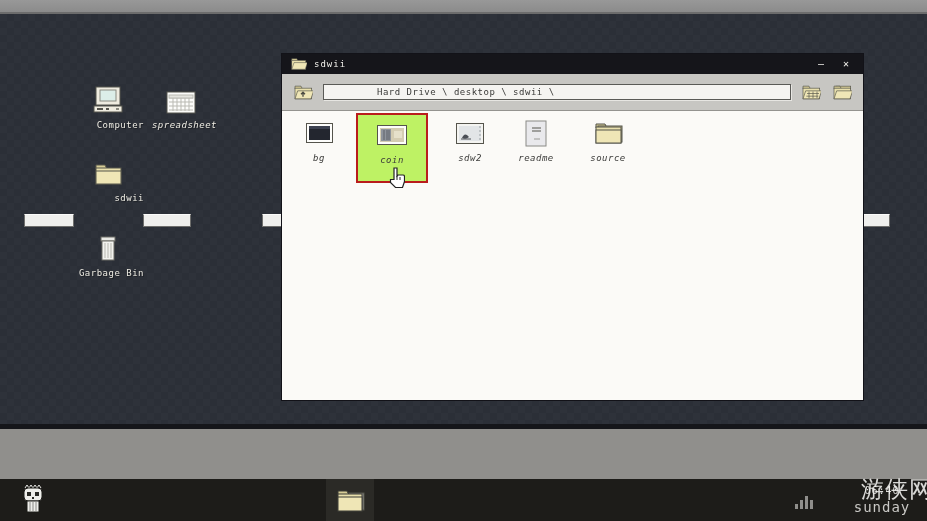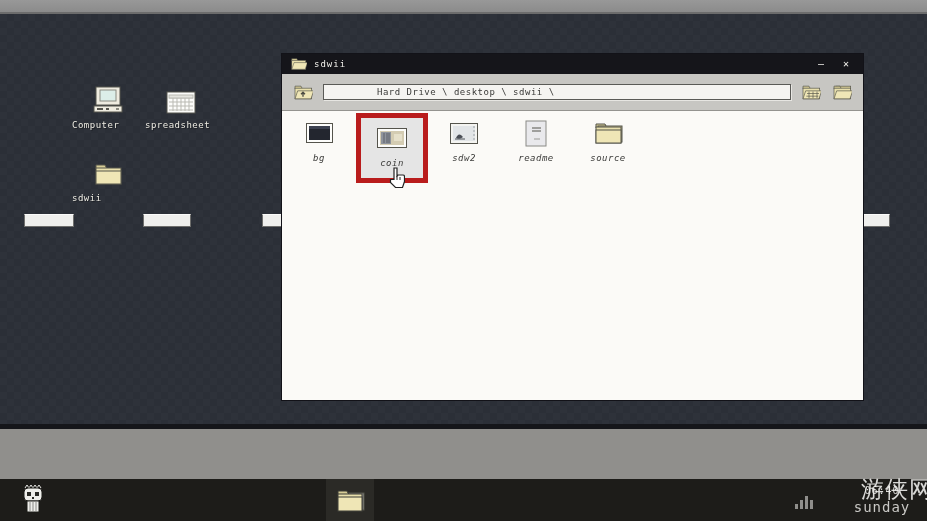--- a/index.html
+++ b/index.html
@@ -11,21 +11,21 @@
   .topbar { position:absolute; left:0; top:0; width:927px; height:14px;
     background:linear-gradient(#989898,#8b8b8b); border-bottom:2px solid #6c6c6c; z-index:2; }
 
   
   .desktop { position:absolute; left:0; top:14px; width:927px; height:414px;
     background-color:#2e323a;
     background-image:
       linear-gradient(45deg,#2b2f37 25%,transparent 25%,transparent 75%,#2b2f37 75%),
       linear-gradient(45deg,#2b2f37 25%,transparent 25%,transparent 75%,#2b2f37 75%);
     background-size:14px 14px; background-position:0 0,7px 7px; z-index:1; }
-  .dicon { position:absolute; width:72px; text-align:left; cursor:default; }
+  .dicon { position:absolute; width:72px; text-align:right; cursor:default; }
   .dicon .glyph { display:flex; justify-content:center; align-items:flex-end; height:30px; }
   .dicon .dlabel { margin-top:6px; font-size:9px; letter-spacing:.5px; color:#edebe2;
     text-shadow:1px 1px 0 rgba(0,0,0,.35); white-space:nowrap; }
   .shelf-bar { position:absolute; top:200px; height:13px; background:#efefed;
     border:1px solid #6e6e6c; border-top-color:#fbfbfa; }
 
   
   .window { position:absolute; left:281px; top:53px; width:583px; height:348px;
     background:#fbfaf7; border:1px solid #121218; z-index:5; display:flex; flex-direction:column; }
   .titlebar { height:20px; background:#15151a; display:flex; align-items:center; padding:0 8px; gap:7px; }
@@ -39,21 +39,21 @@
     display:flex; align-items:center; padding:0 10px; gap:9px; }
   .toolbtn { width:22px; height:18px; display:flex; align-items:center; justify-content:center; cursor:pointer; }
   .pathfield { flex:1; height:16px; background:#f5f4f1; border:1px solid #5a5a56;
     box-shadow:1px 1px 0 #e7e6e2; display:flex; align-items:center; padding:0 8px; }
   .pathfield span { font-size:9px; letter-spacing:.5px; color:#3a3a38; white-space:nowrap;padding-left:45px; }
 
   .content { position:relative; flex:1; background:#fbfaf7; }
   .file-item { position:absolute; top:2px; width:72px; height:70px; text-align:center; cursor:default;font-style:italic; }
   .file-item .thumb { height:40px; display:flex; align-items:center; justify-content:center; }
   .file-item .flabel { font-size:9px; letter-spacing:.5px; color:#3c3c3a; }
-  .file-item.selected { background:#e5e5e5; border:5px solid #b91c1c; }
+  .file-item.selected { background:#bef264; border:2px solid #b91c1c; }
   .cursor { position:absolute; left:106px; top:56px; z-index:9; pointer-events:none; }
 
   
   .divider { position:absolute; left:0; top:424px; width:927px; height:5px; background:#15161a; z-index:2; }
   .greystrip { position:absolute; left:0; top:429px; width:927px; height:50px; background:#908f8c; z-index:2; }
 
   
   .taskbar { position:absolute; left:0; top:479px; width:927px; height:42px; background:#1d1c19; z-index:6; }
   .skull-btn { position:absolute; left:20px; top:5px; width:26px; height:32px; cursor:pointer; }
   .searchbox { position:absolute; left:65px; top:8px; width:239px; height:26px;
@@ -89,21 +89,21 @@
           <rect x="9" y="4" width="16" height="11" fill="#dceee8" stroke="#8a8a80"></rect>
           <rect x="3" y="20" width="28" height="6" fill="#efece0" stroke="#55544c"></rect>
           <rect x="6" y="22" width="6" height="2" fill="#55544c"></rect>
           <rect x="15" y="22" width="3" height="2" fill="#55544c"></rect>
           <rect x="25" y="22" width="3" height="2" fill="#8a8a80"></rect>
         </svg>
       </div>
       <div class="dlabel">Computer</div>
     </div>
 
-    <div class="dicon" style="left:145px; top:70px;">
+    <div class="dicon" style="left:145px; top:70px;font-style:italic;">
       <div class="glyph">
         <svg width="30" height="23" viewBox="0 0 30 23">
           <rect x="1" y="1" width="28" height="21" fill="#fcfcfa" stroke="#55544c"></rect>
           <g stroke="#b9b9b2">
             <path d="M3 7h24M3 11h24M3 15h24M3 19h24"></path>
             <path d="M7 4v16M11 4v16M15 4v16M19 4v16M23 4v16"></path>
           </g>
           <rect x="3" y="4" width="24" height="3" fill="#e4e4de" stroke="#b9b9b2"></rect>
         </svg>
       </div>
@@ -114,20 +114,32 @@
       <div class="glyph">
         <svg width="30" height="25" viewBox="0 0 30 25">
           <path d="M3 7 V3 h9 l2 4 z" fill="#d6cc96" stroke="#55544a"></path>
           <rect x="3" y="6" width="25" height="16" fill="#e9e0ad" stroke="#55544a"></rect>
           <rect x="3" y="9" width="25" height="13" fill="#efe6b6" stroke="#55544a"></rect>
         </svg>
       </div>
       <div class="dlabel">sdwii</div>
     </div>
 
+    <div class="dicon" style="left:72px; top:218px;">
+      <div class="glyph">
+        <svg width="20" height="26" viewBox="0 0 20 26">
+          <rect x="3" y="1" width="14" height="4" fill="#e9e9e5" stroke="#6a6a64"></rect>
+          <rect x="4" y="5" width="12" height="19" fill="#f2f2ee" stroke="#6a6a64"></rect>
+          <g stroke="#b5b5ae">
+              <path d="M7 7v15M10 7v15M13 7v15"></path>
+            </g>
+        </svg>
+      </div>
+      <div class="dlabel">Garbage Bin</div>
+    </div>
 
     <div class="shelf-bar" style="left:24px;  width:50px;"></div>
     <div class="shelf-bar" style="left:143px; width:48px;"></div>
     <div class="shelf-bar" style="left:262px; width:50px;"></div>
     <div class="shelf-bar" style="left:381px; width:50px;"></div>
     <div class="shelf-bar" style="left:500px; width:50px;"></div>
     <div class="shelf-bar" style="left:619px; width:50px;"></div>
     <div class="shelf-bar" style="left:738px; width:50px;"></div>
     <div class="shelf-bar" style="left:862px; width:28px;"></div>
   </div>
@@ -199,21 +211,21 @@
             <rect x="0.5" y="0.5" width="29" height="19" fill="#fdfdfb" stroke="#55544c"></rect>
             <rect x="3" y="3" width="24" height="14" fill="#d4ccb2"></rect>
             <rect x="4" y="4" width="10" height="12" fill="#8f949c"></rect>
             <path d="M7 5v10M10 5v10M12 5v10" stroke="#5c6069"></path>
             <rect x="17" y="6" width="8" height="7" fill="#e6e0ca"></rect>
           </svg>
         </div>
         <div class="flabel">coin</div>
       </div>
 
-      <div class="file-item" style="left:146px;">
+      <div class="file-item" style="left:152px;">
         <div class="thumb">
           <svg width="28" height="21" viewBox="0 0 28 21">
             <rect x="0.5" y="0.5" width="27" height="20" fill="#f4f4f1" stroke="#55544c"></rect>
             <rect x="3" y="3" width="22" height="15" fill="#e2e5e7"></rect>
             <path d="M24 3v15" stroke="#9aa0a4" stroke-dasharray="2 2"></path>
             <path d="M6 15 q2-5 5-3 l2 2 q-3 3-7 1z" fill="#4a4e55"></path>
             <path d="M5 16 h10" stroke="#4a4e55"></path>
           </svg>
         </div>
         <div class="flabel">sdw2</div>

